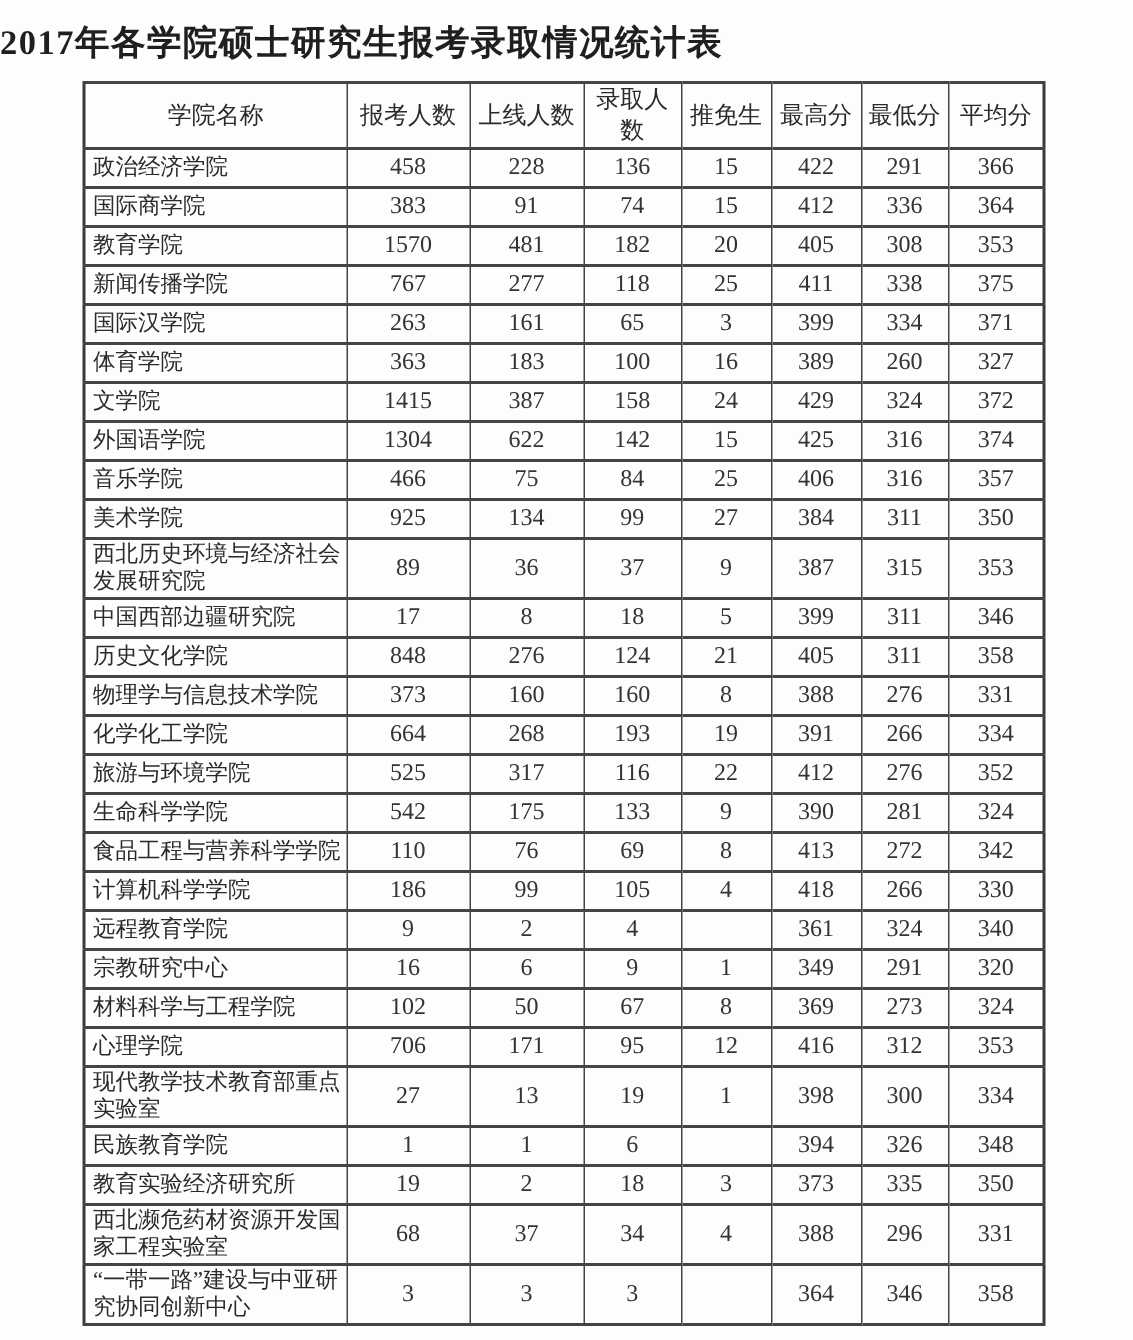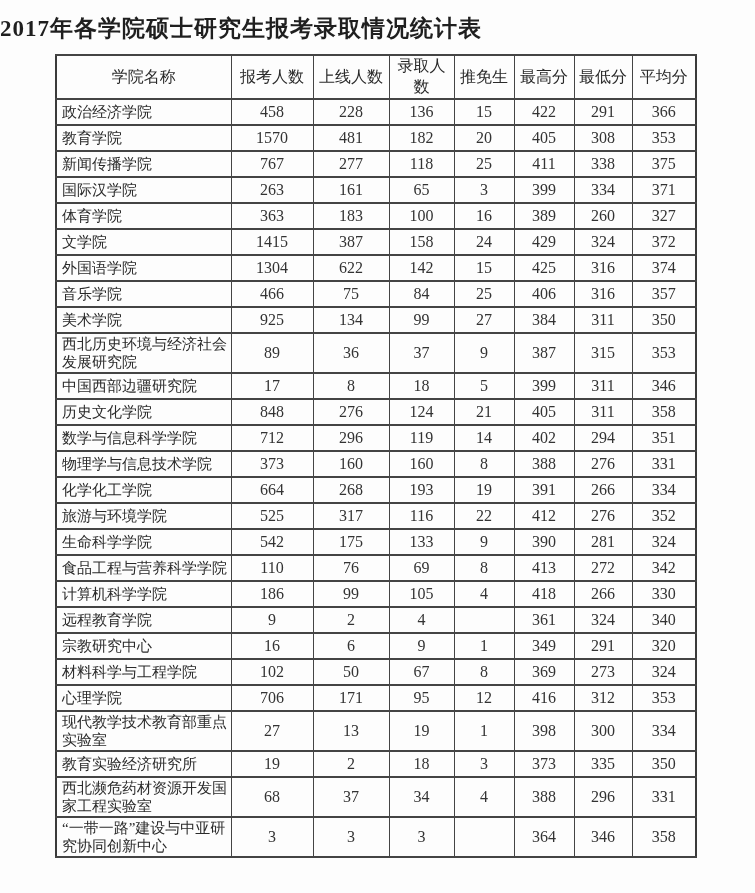--- a/index.html
+++ b/index.html
@@ -92,20 +92,30 @@
           <td class="name-cell">政治经济学院</td>
           <td class="num-cell">458</td>
           <td class="num-cell">228</td>
           <td class="num-cell">136</td>
           <td class="num-cell">15</td>
           <td class="num-cell">422</td>
           <td class="num-cell">291</td>
           <td class="num-cell">366</td>
         </tr>
         <tr>
+          <td class="name-cell">国际商学院</td>
+          <td class="num-cell">383</td>
+          <td class="num-cell">91</td>
+          <td class="num-cell">74</td>
+          <td class="num-cell">15</td>
+          <td class="num-cell">412</td>
+          <td class="num-cell">336</td>
+          <td class="num-cell">364</td>
+        </tr>
+        <tr>
           <td class="name-cell">教育学院</td>
           <td class="num-cell">1570</td>
           <td class="num-cell">481</td>
           <td class="num-cell">182</td>
           <td class="num-cell">20</td>
           <td class="num-cell">405</td>
           <td class="num-cell">308</td>
           <td class="num-cell">353</td>
         </tr>
         <tr>
@@ -202,30 +212,20 @@
           <td class="name-cell">历史文化学院</td>
           <td class="num-cell">848</td>
           <td class="num-cell">276</td>
           <td class="num-cell">124</td>
           <td class="num-cell">21</td>
           <td class="num-cell">405</td>
           <td class="num-cell">311</td>
           <td class="num-cell">358</td>
         </tr>
         <tr>
-          <td class="name-cell">数学与信息科学学院</td>
-          <td class="num-cell">712</td>
-          <td class="num-cell">296</td>
-          <td class="num-cell">119</td>
-          <td class="num-cell">14</td>
-          <td class="num-cell">402</td>
-          <td class="num-cell">294</td>
-          <td class="num-cell">351</td>
-        </tr>
-        <tr>
           <td class="name-cell">物理学与信息技术学院</td>
           <td class="num-cell">373</td>
           <td class="num-cell">160</td>
           <td class="num-cell">160</td>
           <td class="num-cell">8</td>
           <td class="num-cell">388</td>
           <td class="num-cell">276</td>
           <td class="num-cell">331</td>
         </tr>
         <tr>
@@ -322,20 +322,30 @@
           <td class="name-cell">现代教学技术教育部重点实验室</td>
           <td class="num-cell">27</td>
           <td class="num-cell">13</td>
           <td class="num-cell">19</td>
           <td class="num-cell">1</td>
           <td class="num-cell">398</td>
           <td class="num-cell">300</td>
           <td class="num-cell">334</td>
         </tr>
         <tr>
+          <td class="name-cell">民族教育学院</td>
+          <td class="num-cell">1</td>
+          <td class="num-cell">1</td>
+          <td class="num-cell">6</td>
+          <td class="num-cell"></td>
+          <td class="num-cell">394</td>
+          <td class="num-cell">326</td>
+          <td class="num-cell">348</td>
+        </tr>
+        <tr>
           <td class="name-cell">教育实验经济研究所</td>
           <td class="num-cell">19</td>
           <td class="num-cell">2</td>
           <td class="num-cell">18</td>
           <td class="num-cell">3</td>
           <td class="num-cell">373</td>
           <td class="num-cell">335</td>
           <td class="num-cell">350</td>
         </tr>
         <tr>

